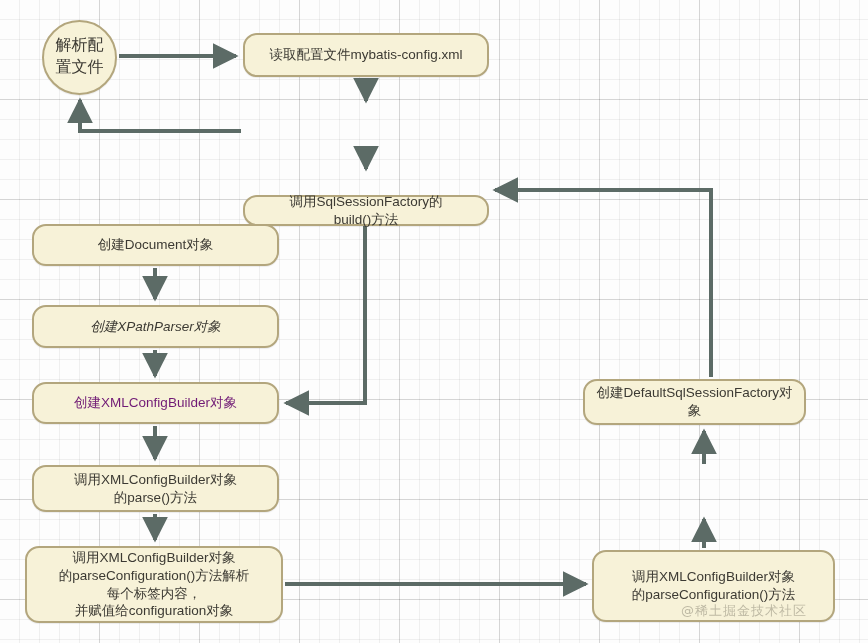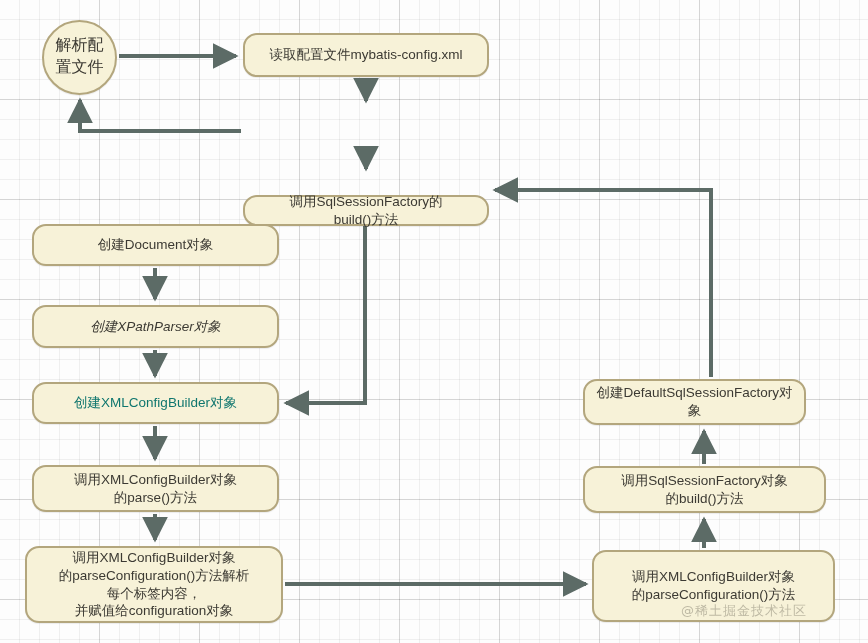--- a/index.html
+++ b/index.html
@@ -107,29 +107,27 @@
     </g>
   </svg>
 
   <div class="node start" style="left: 42px; top: 20px; width: 75px; height: 75px; background: rgb(247, 242, 216); border-color: rgb(179, 166, 125); color: rgb(60, 58, 51);">解析配
 置文件</div>
   <div class="node" style="left: 243px; top: 33px; width: 246px; height: 44px; background: rgb(247, 242, 216); border-color: rgb(179, 166, 125); color: rgb(60, 58, 51);">读取配置文件mybatis-config.xml</div>
   <div class="node" style="left: 243px; top: 175px; width: 246px; height: 31px; background: rgb(247, 242, 216); border-color: rgb(179, 166, 125); color: rgb(60, 58, 51); margin-top: 20px;">调用SqlSessionFactory的
 build()方法</div>
   <div class="node" style="left: 32px; top: 224px; width: 247px; height: 42px; background: rgb(247, 242, 216); border-color: rgb(179, 166, 125); color: rgb(60, 58, 51);">创建Document对象</div>
   <div class="node" style="left: 32px; top: 305px; width: 247px; height: 43px; background: rgb(247, 242, 216); border-color: rgb(179, 166, 125); color: rgb(60, 58, 51); font-style: italic;">创建XPathParser对象</div>
-  <div class="node" style="left: 32px; top: 382px; width: 247px; height: 42px; background: rgb(247, 242, 216); border-color: rgb(179, 166, 125); color: #0f766e;">创建XMLConfigBuilder对象</div>
+  <div class="node" style="left: 32px; top: 382px; width: 247px; height: 42px; background: rgb(247, 242, 216); border-color: rgb(179, 166, 125); color: #701a75;">创建XMLConfigBuilder对象</div>
   <div class="node" style="left: 32px; top: 465px; width: 247px; height: 47px; background: rgb(247, 242, 216); border-color: rgb(179, 166, 125); color: rgb(60, 58, 51);">调用XMLConfigBuilder对象
 的parse()方法</div>
   <div class="node" style="left: 25px; top: 546px; width: 258px; height: 77px; background: rgb(247, 242, 216); border-color: rgb(179, 166, 125); color: rgb(60, 58, 51);">调用XMLConfigBuilder对象
 的parseConfiguration()方法解析
 每个标签内容，
 并赋值给configuration对象</div>
   <div class="node" style="left: 583px; top: 379px; width: 223px; height: 46px; background: rgb(247, 242, 216); border-color: rgb(179, 166, 125); color: rgb(60, 58, 51);">创建DefaultSqlSessionFactory对
 象</div>
-  <div class="node" style="left: 583px; top: 466px; width: 243px; height: 47px; background: rgb(247, 242, 216); border-color: rgb(179, 166, 125); color: rgb(60, 58, 51);">调用SqlSessionFactory对象
-的build()方法</div>
   <div class="node" style="left: 592px; top: 550px; width: 243px; height: 72px; background: rgb(247, 242, 216); border-color: rgb(179, 166, 125); color: rgb(60, 58, 51);">调用XMLConfigBuilder对象
 的parseConfiguration()方法</div>
 
   <div class="watermark" style="left:681px; top:602px;">@稀土掘金技术社区</div>
 
 </div>
 
 </body></html>

